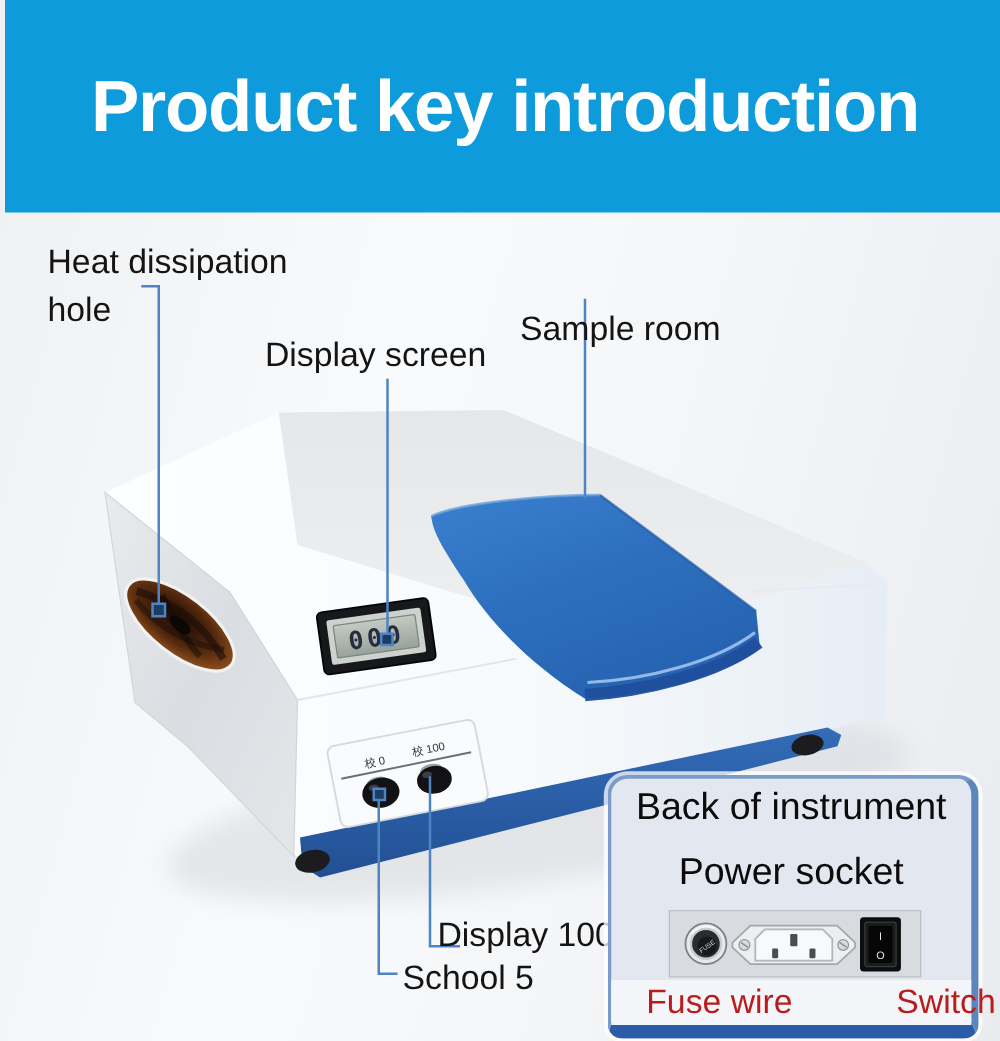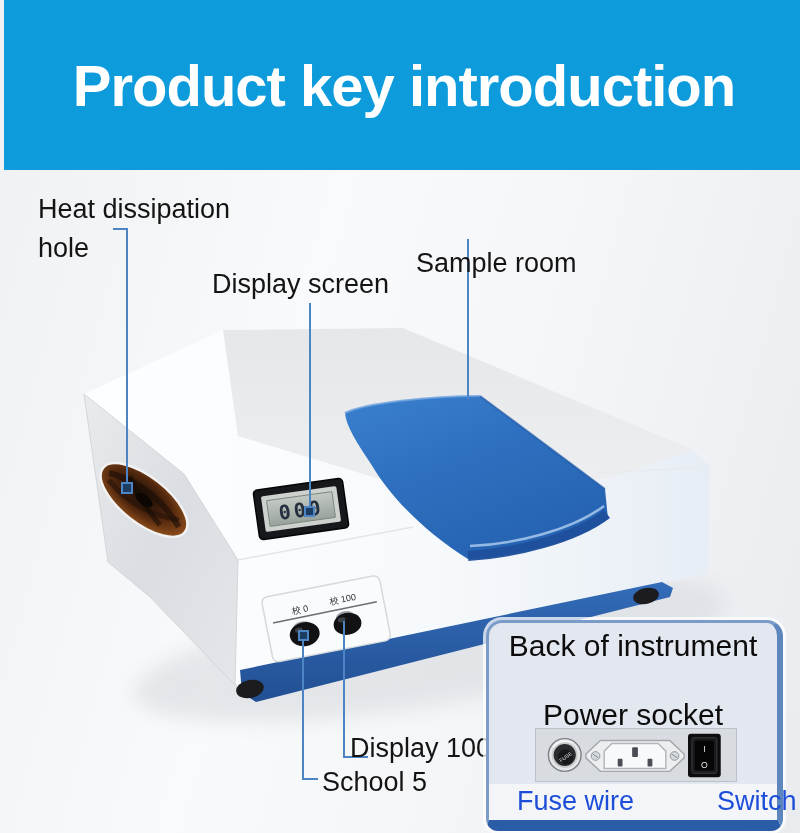--- a/index.html
+++ b/index.html
@@ -51,34 +51,34 @@
     border-bottom:13px solid var(--inset-border-dark);
     border-radius:16px 16px 12px 12px;
     box-shadow:0 0 0 3px rgba(255,255,255,.75);
     padding-left:20px;
   }
   .inset-title{
     position:absolute;left:0;top:6px;width:100%;
     text-align:center;color:#0c0c0c;font-size:30px;white-space:nowrap;
   }
   .inset-sub{
-    position:absolute;left:0;top:75px;width:100%;
+    position:absolute;left:0;top:58px;width:100%;
     text-align:center;color:#0c0c0c;font-size:30px;white-space:nowrap;
   }
   .hw-strip{
     position:absolute;left:46px;top:105px;width:202px;height:54px;
     background:#d8dce1;border:1px solid #bcc1c7;box-sizing:border-box;
   }
   .hw-strip svg{display:block;width:100%;height:100%;}
   .inset-label-band{
     position:absolute;left:0px;top:161px;width:100%;height:36px;
     background:#f3f5f8;
   }
   .inset-label-band span{
-    position:absolute;top:2px;font-size:27px;color:#1d4ed8;white-space:nowrap;
+    position:absolute;top:2px;font-size:27px;color:#b91c1c;white-space:nowrap;
   }
   .fuse-label{left:28px;}
   .switch-label{left:193px;margin-left:35px;}
 </style>
 </head>
 <body>
 
 <div class="stage">
 
   <header class="banner">

